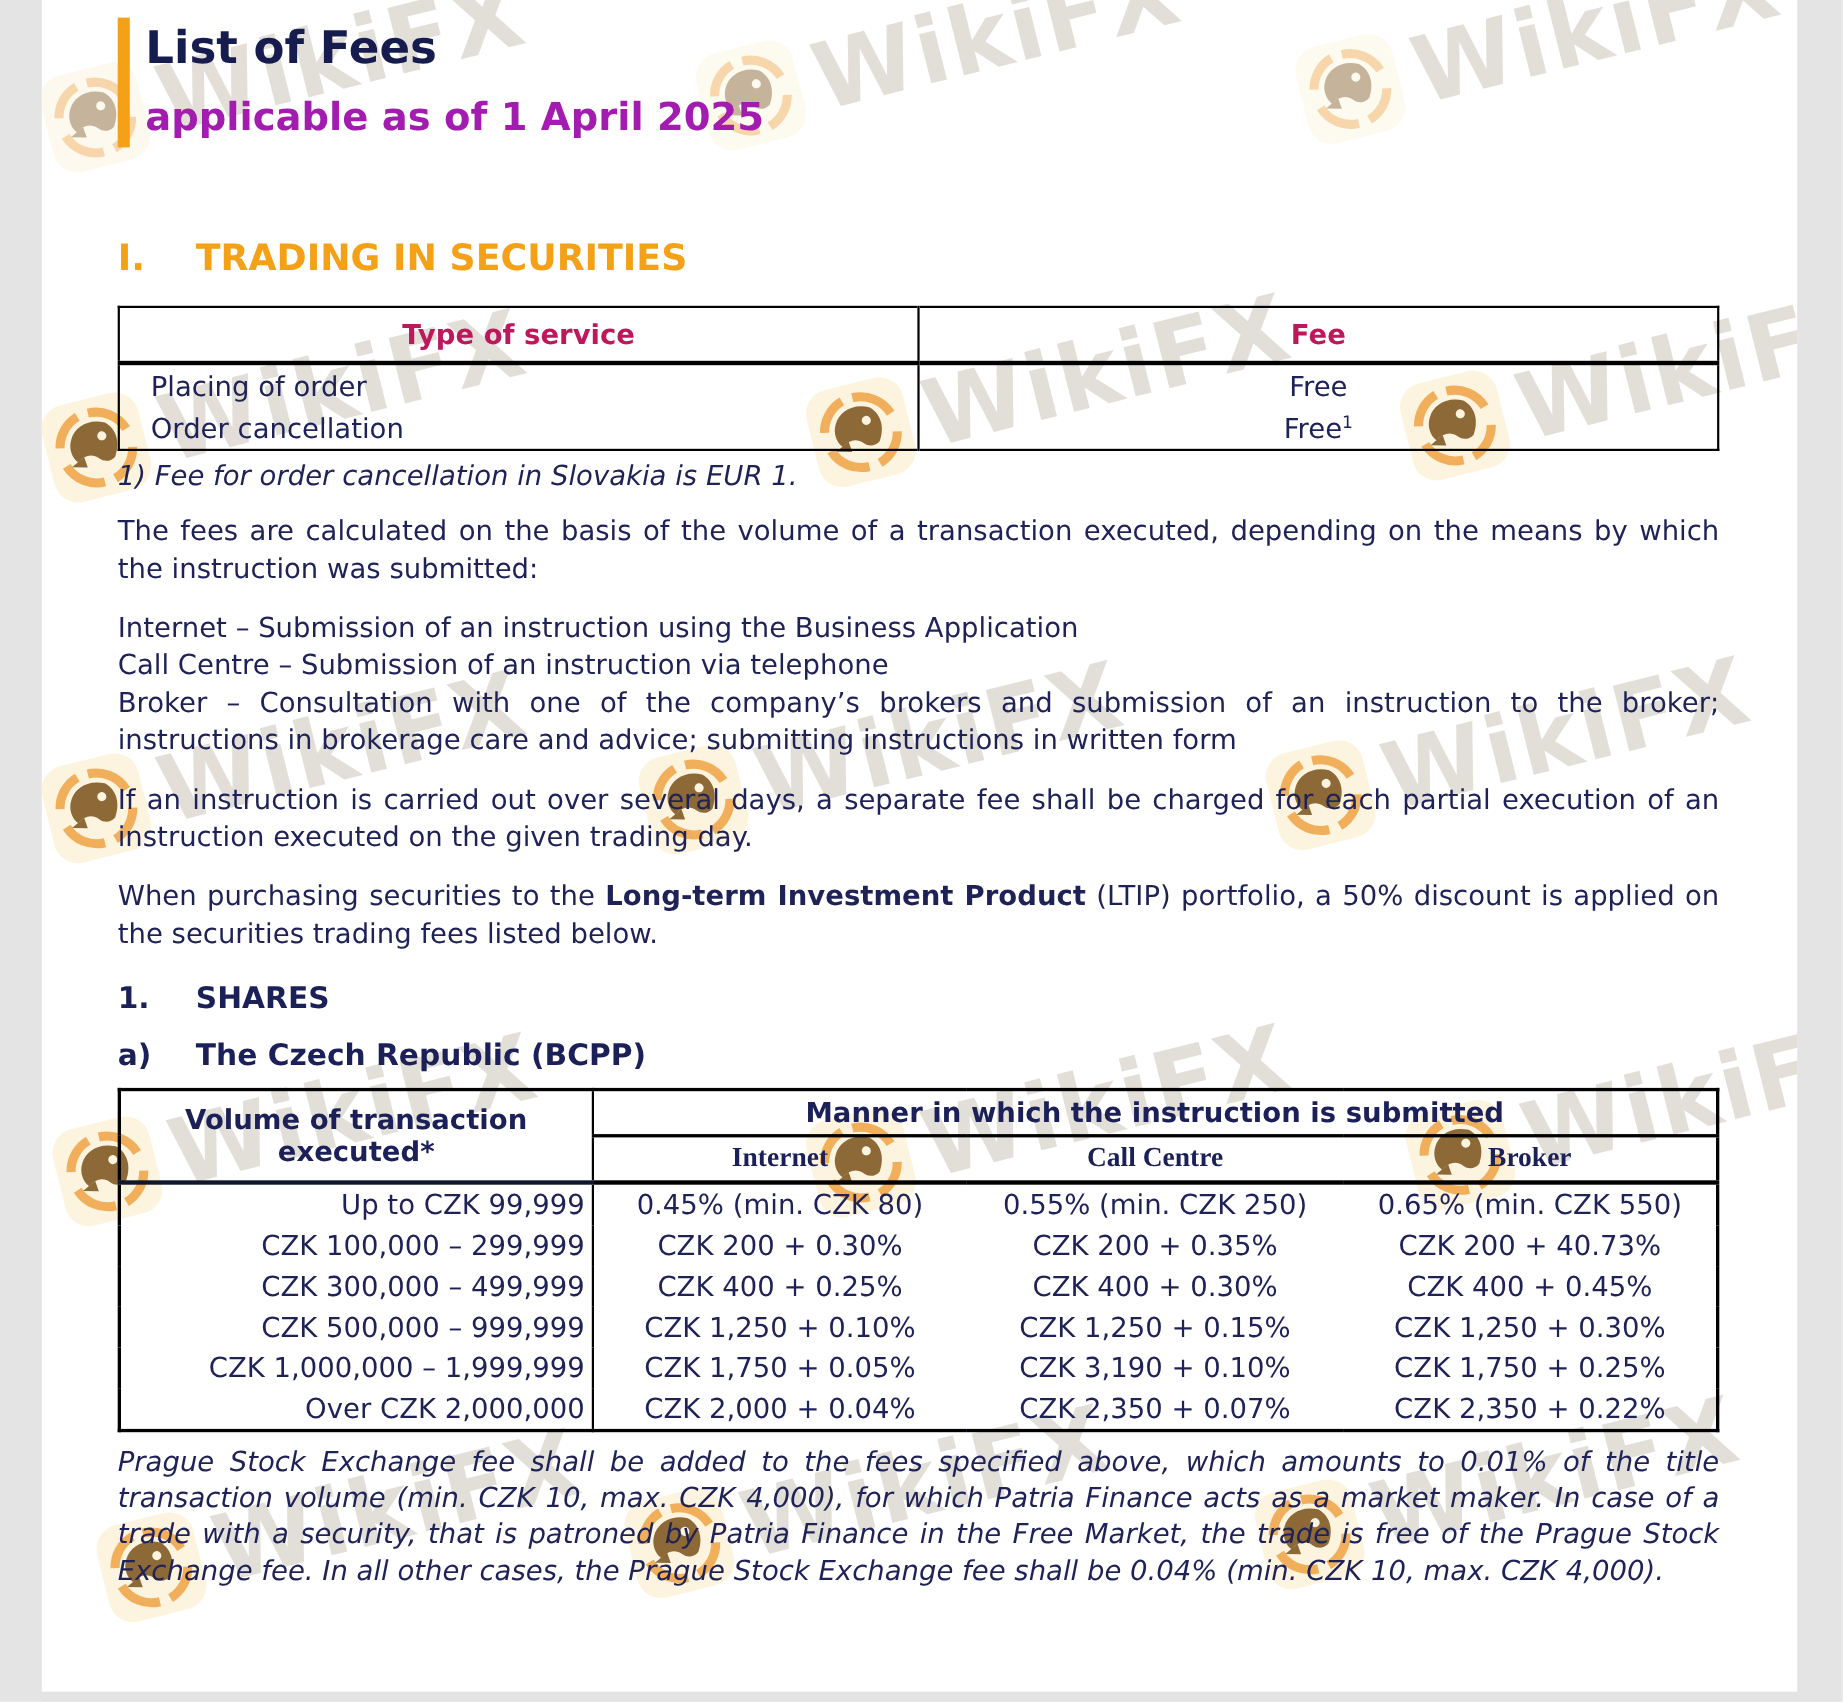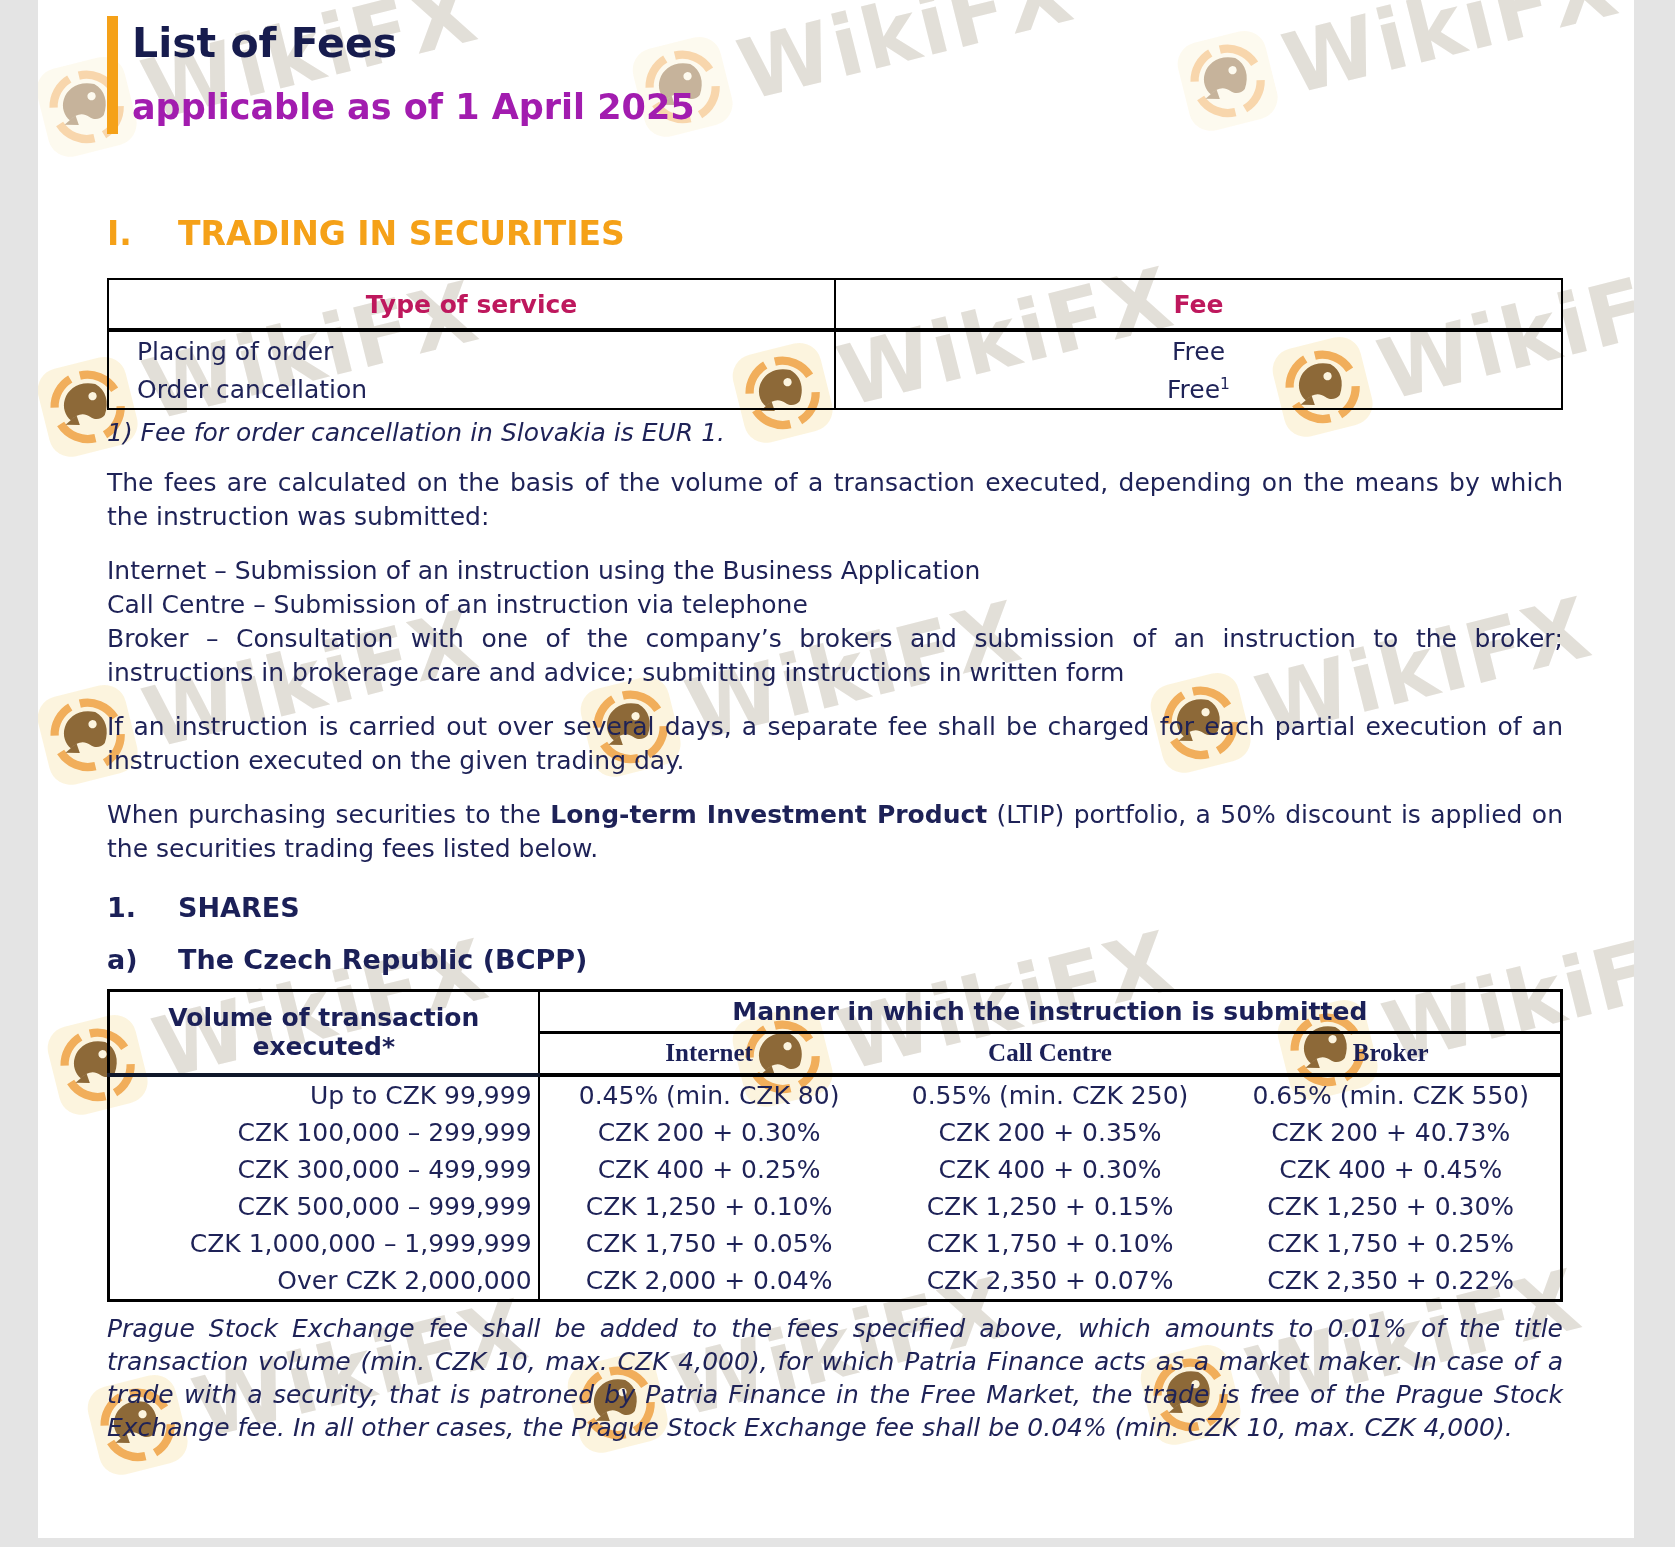--- a/index.html
+++ b/index.html
@@ -447,21 +447,21 @@
         </tr>
         <tr>
           <td class="vol">CZK 500,000 – 999,999</td>
           <td>CZK 1,250 + 0.10%</td>
           <td>CZK 1,250 + 0.15%</td>
           <td>CZK 1,250 + 0.30%</td>
         </tr>
         <tr>
           <td class="vol">CZK 1,000,000 – 1,999,999</td>
           <td>CZK 1,750 + 0.05%</td>
-          <td>CZK 1,750 + 0.10%</td>
+          <td>CZK 3,190 + 0.10%</td>
           <td>CZK 1,750 + 0.25%</td>
         </tr>
         <tr>
           <td class="vol">Over CZK 2,000,000</td>
           <td>CZK 2,000 + 0.04%</td>
           <td>CZK 2,350 + 0.07%</td>
           <td>CZK 2,350 + 0.22%</td>
         </tr>
       </tbody>
     </table>

